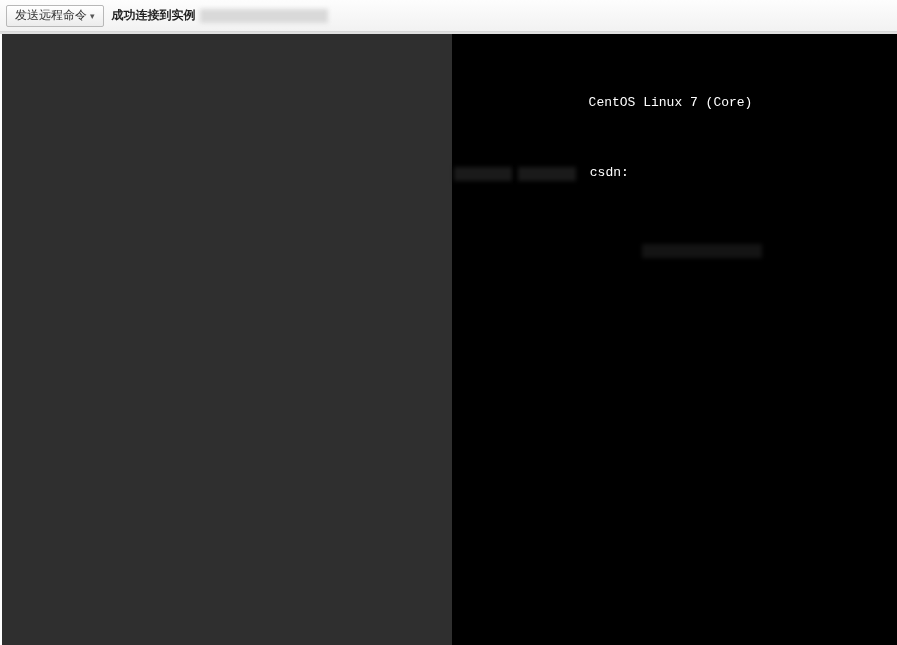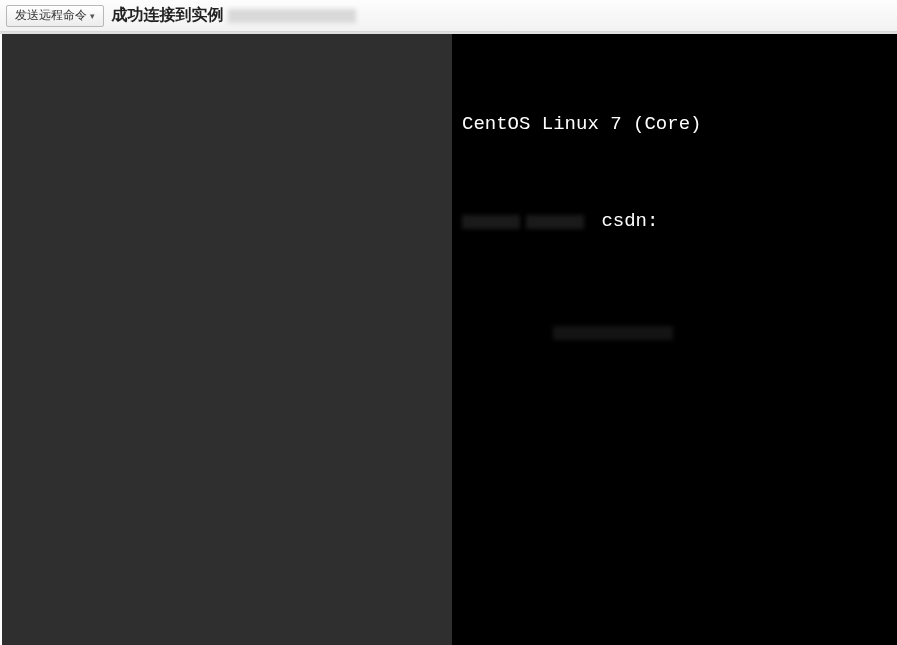--- a/index.html
+++ b/index.html
@@ -1,15 +1,15 @@
 <!DOCTYPE html>
 <html><head>
   <meta charset="utf-8">
   <style>
-    * { margin: 0; padding: 0; box-sizing: border-box; }
+    * { margin: 0; padding: 0; box-sizing: border-box; text-align: center; }
     body {
       width: 897px;
       height: 645px;
       font-family: "Microsoft YaHei", Arial, sans-serif;
       background: #fff;
       overflow: hidden;
       position: relative;
     }
     .toolbar {
       height: 32px;
@@ -31,21 +31,21 @@
       display: flex;
       align-items: center;
       cursor: pointer;
       gap: 3px;
     }
     .dropdown-btn .caret {
       font-size: 9px;
       color: #555;
     }
     .status-text {
-      font-size: 16px;
+      font-size: 12px;
       font-weight: bold;
       color: #222;
       display: flex;
       align-items: center;
       gap: 4px;
     }
     .redact {
       display: inline-block;
       height: 14px;
       background: #d9d9d9;
@@ -61,23 +61,23 @@
       width: 452px;
       background: #2f2f2f;
       border-left: 2px solid #ffffff;
     }
     .right-panel {
       flex: 1;
       background: #000000;
       position: relative;
     }
     .terminal {
-      padding: 22px 10px 10px 10px;
+      padding: 22px 10px 10px 2px;
       font-family: "Courier New", monospace;
-      font-size: 19px;
+      font-size: 13px;
       line-height: 1.45;
       color: #ffffff;
       white-space: pre;
     }
     .term-line { display: block; }
     .login-line {
       display: flex;
       align-items: center;
       gap: 6px;
       margin-top: 14px;

